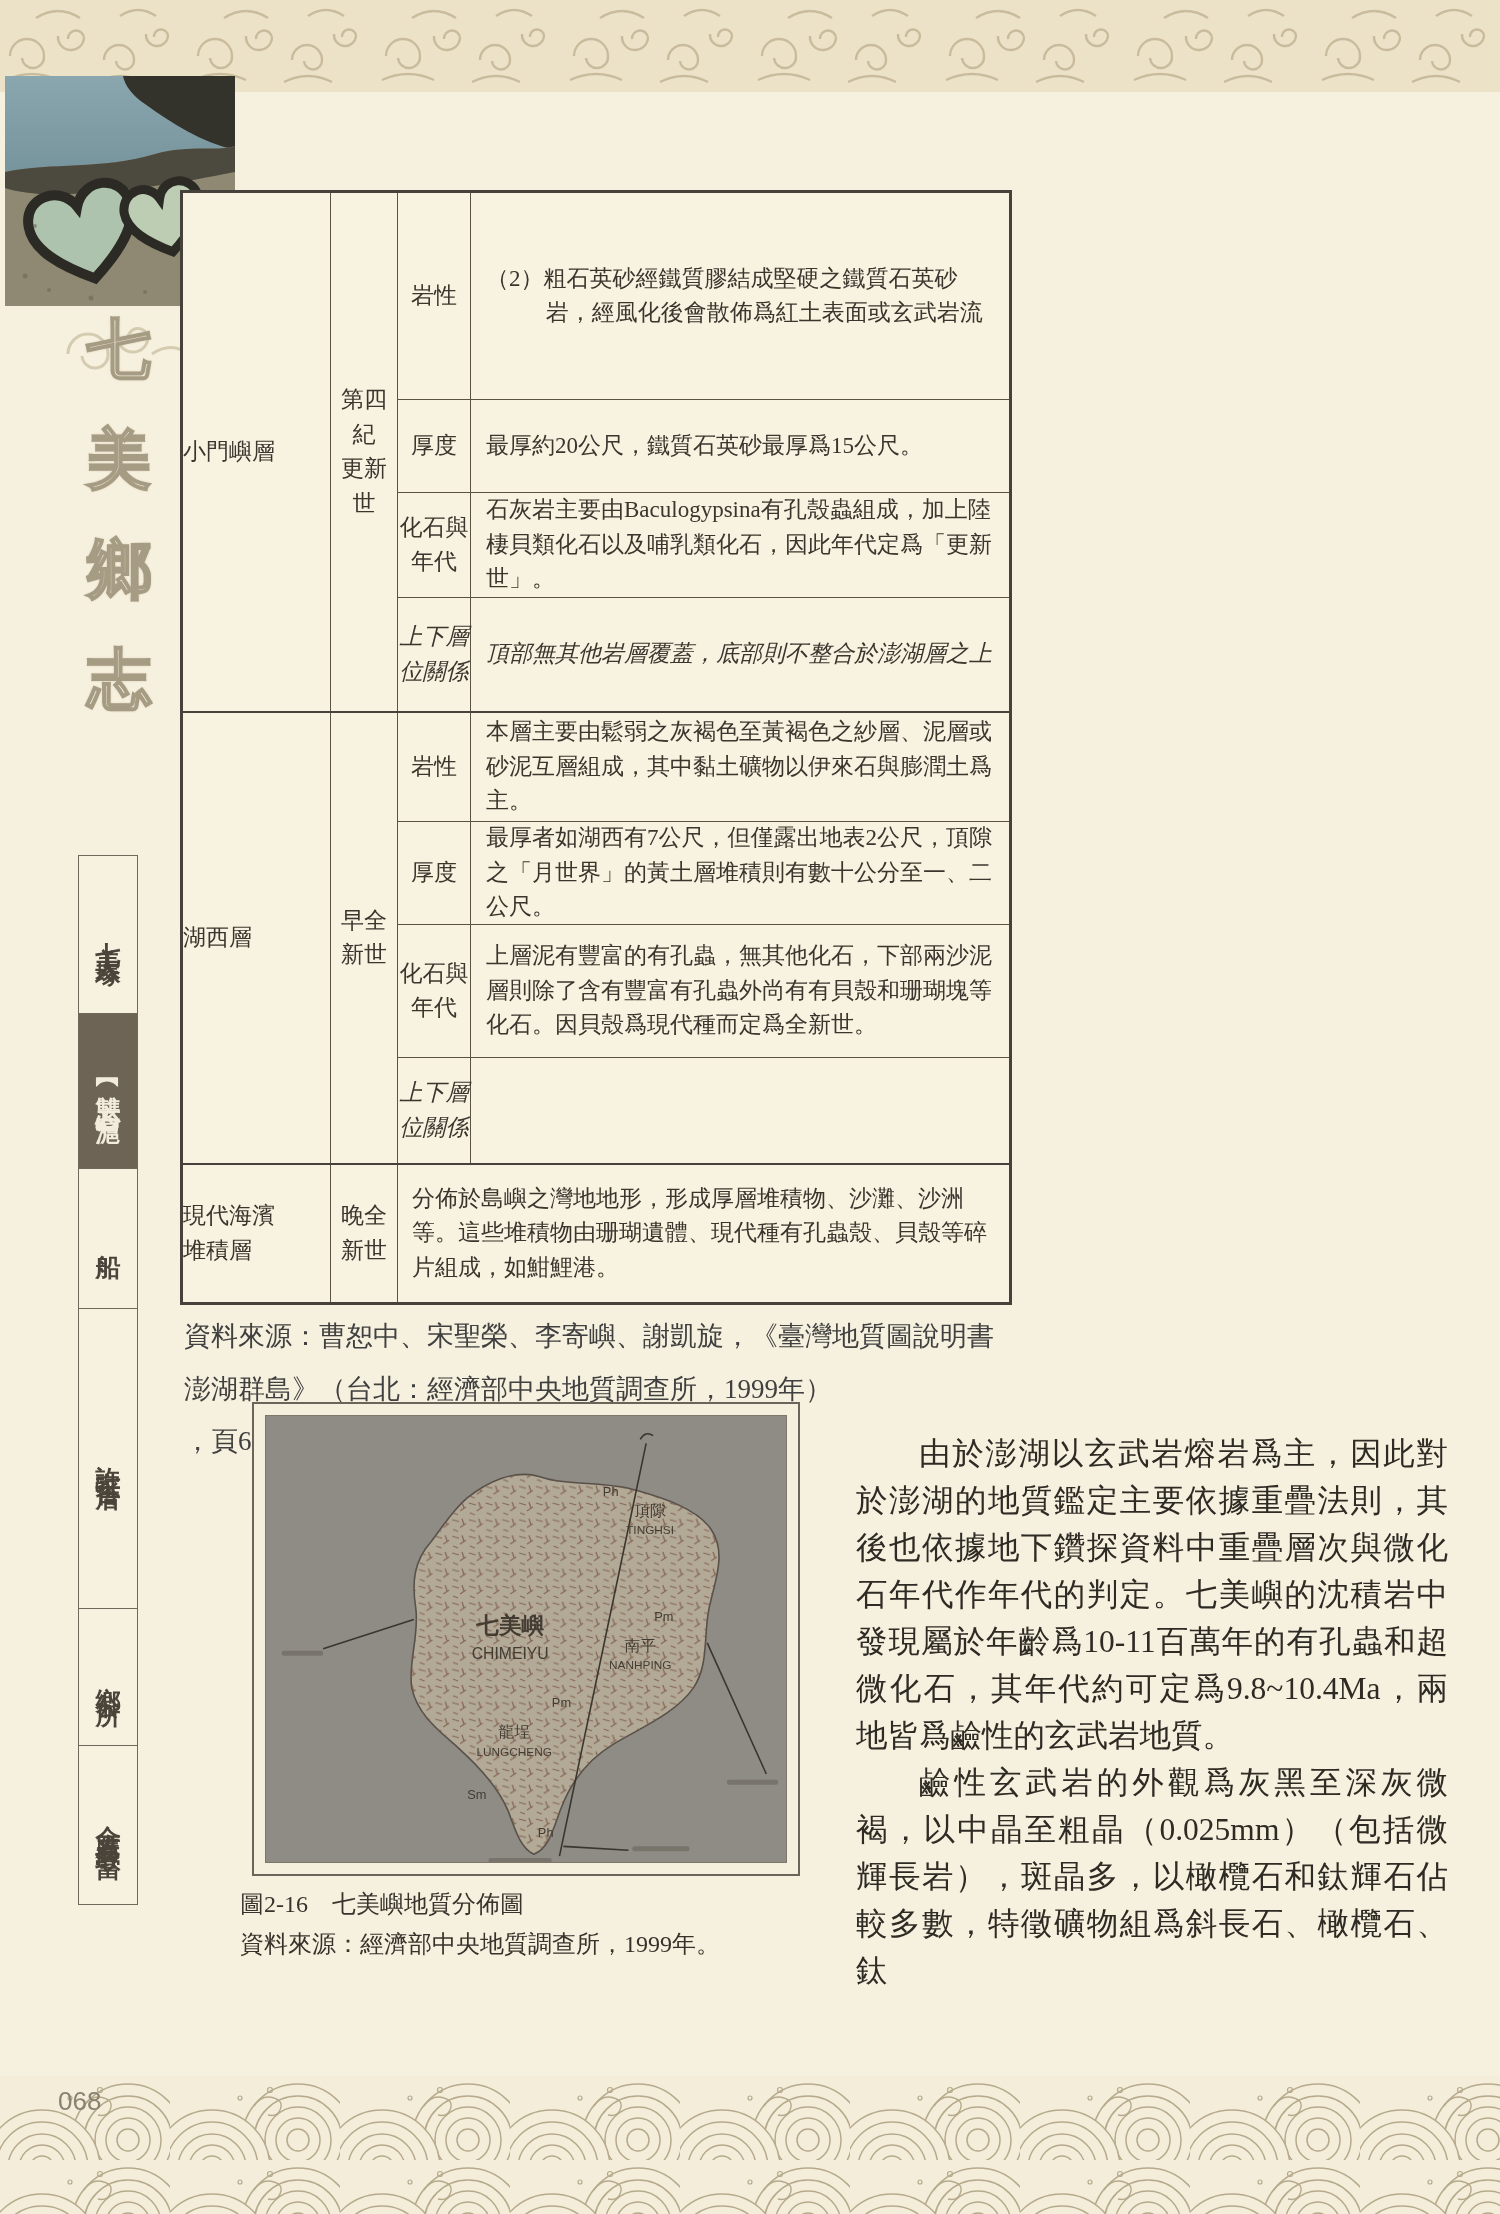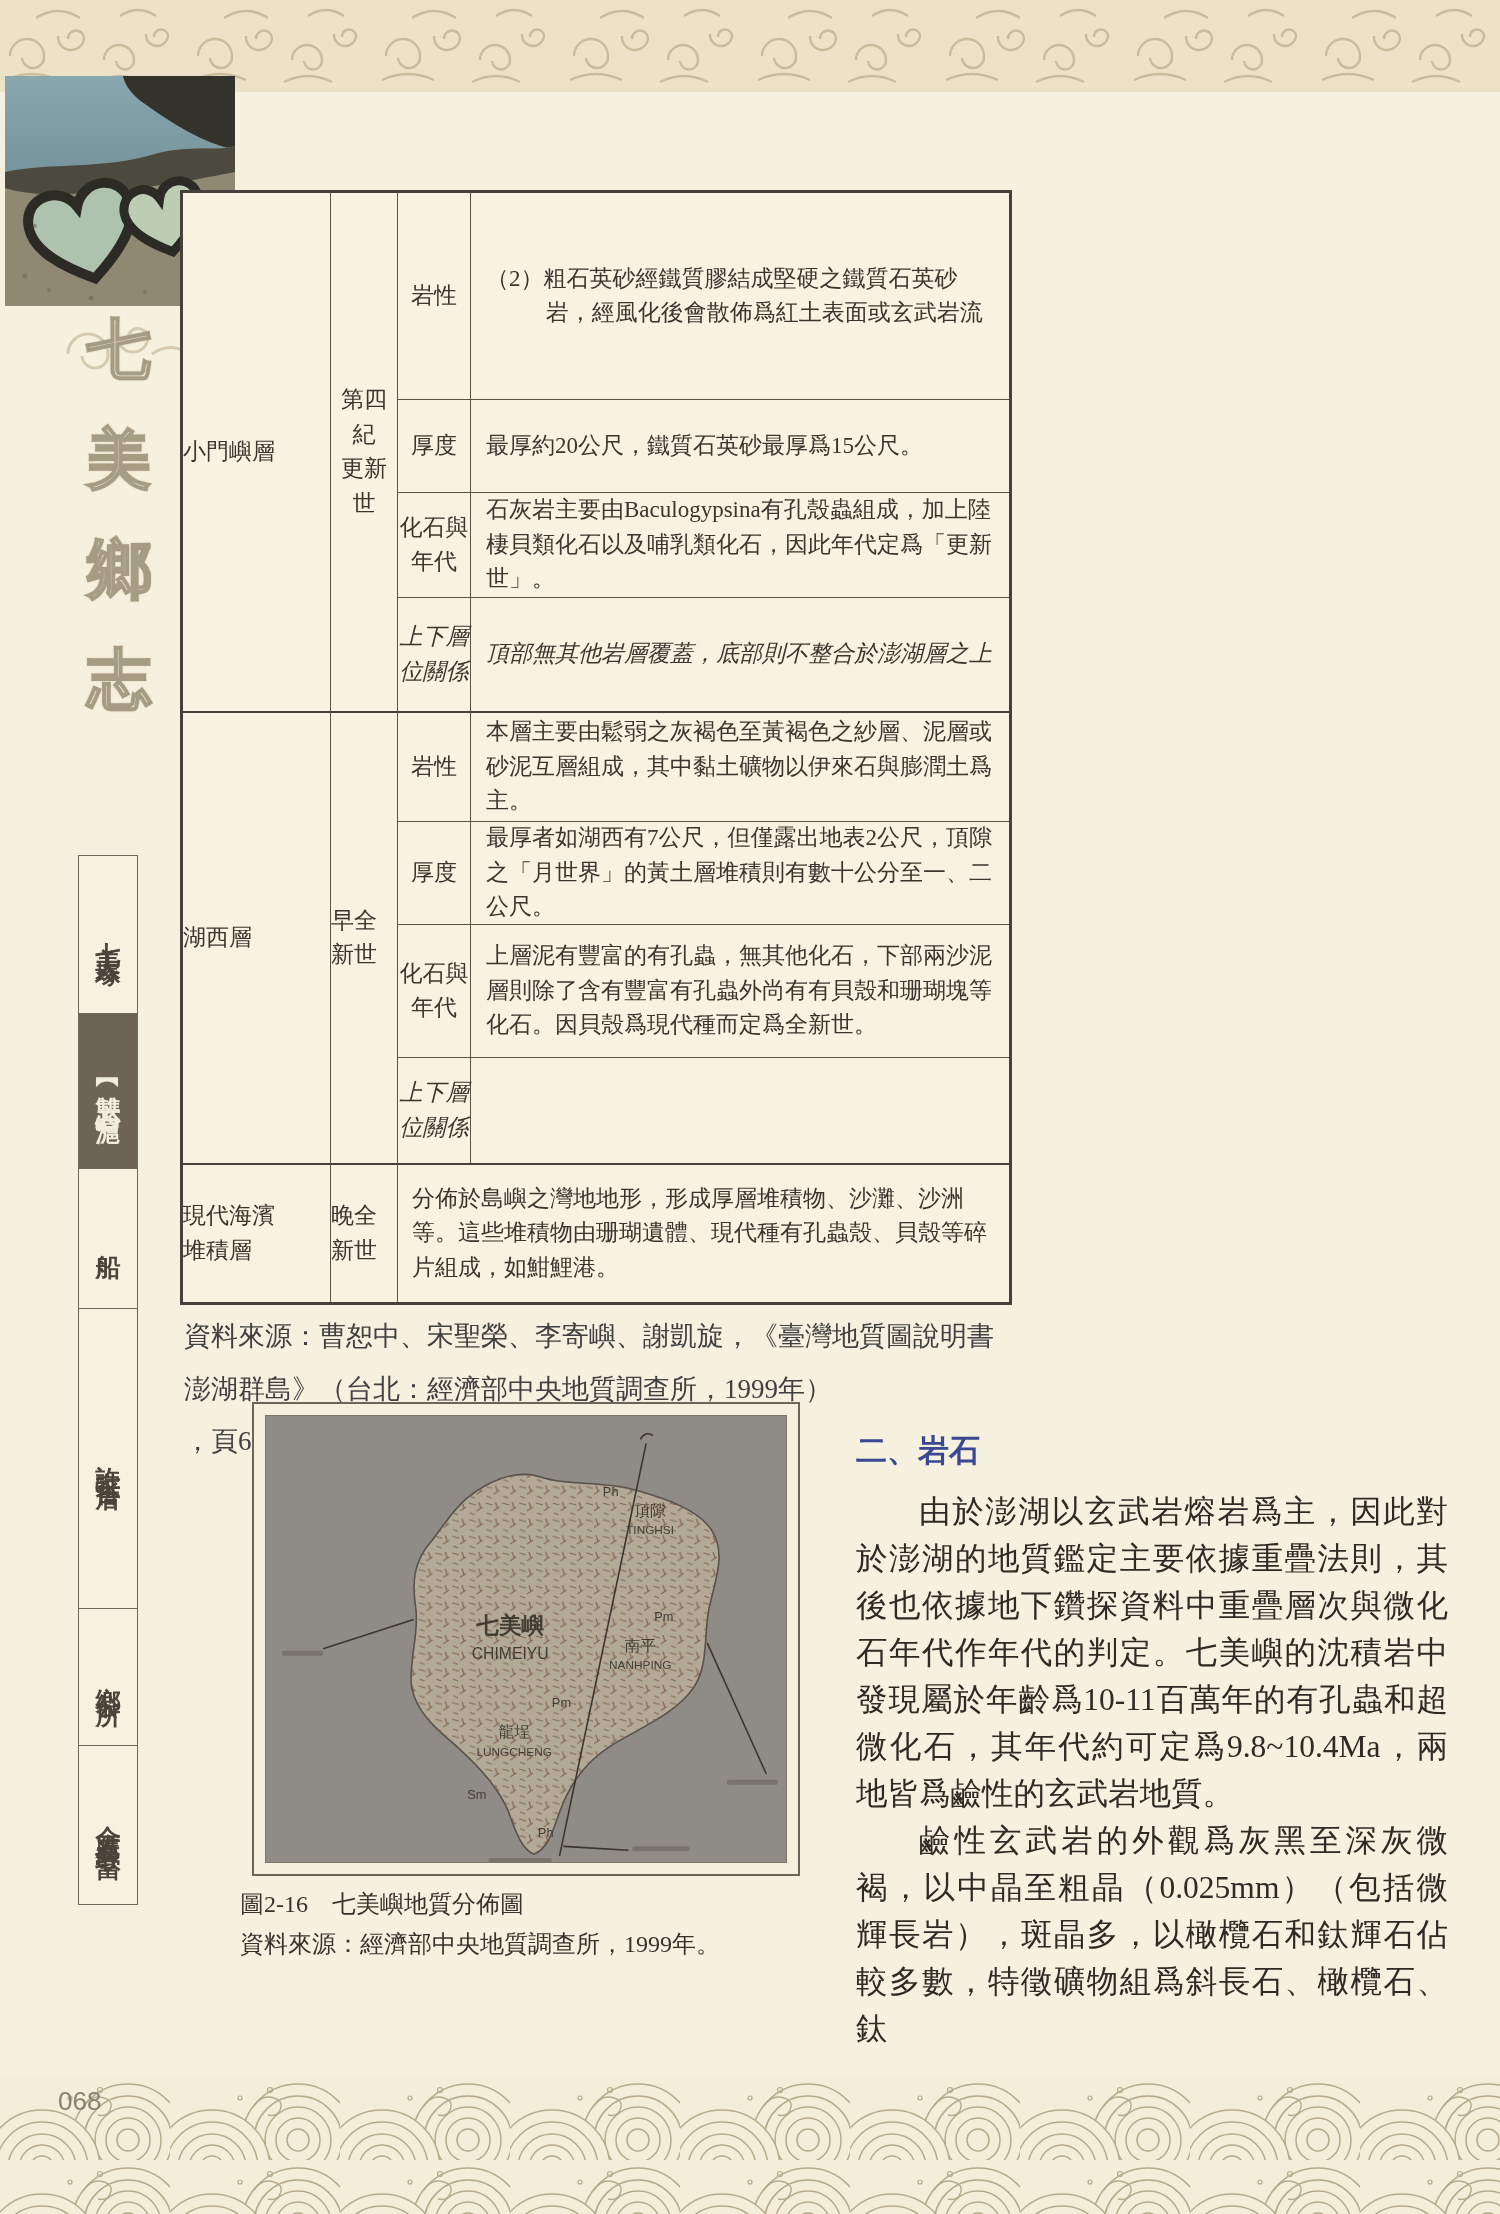--- a/index.html
+++ b/index.html
@@ -40,21 +40,21 @@
   .side-cell.hl .side-label{color:#f2ecdc;}
   
   .tbl{
     position:absolute;left:180px;top:190px;width:832px;
     border:3px solid #46413a;box-sizing:border-box;background:#f8f2e1;
     font-size:23px;line-height:1.5;color:#3a352d;
   }
   .tgroup{display:flex;}
   .tgroup.sep{border-bottom:2px solid #46413a;}
   .cell-layer{width:147px;border-right:1.5px solid #5a5344;display:flex;flex-direction:column;align-items:flex-start;justify-content:center;text-align:center;}
-  .cell-era{width:66px;border-right:1.5px solid #5a5344;display:flex;flex-direction:column;align-items:flex-start;justify-content:center;text-align:center;}
+  .cell-era{width:66px;border-right:1.5px solid #5a5344;display:flex;flex-direction:column;align-items:center;justify-content:center;text-align:center;}
   .rowsbox{flex:1;display:flex;flex-direction:column;}
   .subrow{display:flex;border-bottom:1.5px solid #5a5344;box-sizing:border-box;}
   .subrow:last-child{border-bottom:none;font-style:italic;}
   .cell-attr{width:72px;border-right:1.5px solid #5a5344;display:flex;align-items:center;justify-content:center;text-align:center;padding:4px 0;}
   .cell-desc{flex:1;display:flex;flex-direction:column;justify-content:center;padding:8px 14px 8px 15px;}
   .cell-merged{flex:1;display:flex;flex-direction:column;justify-content:center;padding:10px 16px 10px 14px;}
   .hang{padding-left:2.6em;text-indent:-2.6em;}
   
   .tbl-src{position:absolute;left:184px;top:1310px;width:836px;font-size:27px;line-height:1.95;color:#404040;}
   
@@ -288,21 +288,20 @@
         <text x="300" y="298" font-size="13">Pm</text>
         <text x="214" y="392" font-size="13">Sm</text>
         <text x="284" y="430" font-size="13">Ph</text>
       </g>
     </svg>
   </div>
   <div class="fig-cap">圖2-16　七美嶼地質分佈圖</div>
   <div class="fig-src">資料來源：經濟部中央地質調查所，1999年。</div>
 
   <div class="sect">
-    <div class="sect-h">二、岩石</div>
     <p class="sect-p">由於澎湖以玄武岩熔岩爲主，因此對於澎湖的地質鑑定主要依據重疊法則，其後也依據地下鑽探資料中重疊層次與微化石年代作年代的判定。七美嶼的沈積岩中發現屬於年齡爲10-11百萬年的有孔蟲和超微化石，其年代約可定爲9.8~10.4Ma，兩地皆爲鹼性的玄武岩地質。</p>
     <p class="sect-p">鹼性玄武岩的外觀爲灰黑至深灰微褐，以中晶至粗晶（0.025mm）（包括微輝長岩），斑晶多，以橄欖石和鈦輝石佔較多數，特徵礦物組爲斜長石、橄欖石、鈦</p>
   </div>
 
   <svg class="band band-bottom" viewBox="0 0 1500 138" preserveAspectRatio="none">
     <rect width="1500" height="138" fill="#f3edda"></rect>
     <defs>
       <pattern id="wavep" width="170" height="84" patternUnits="userSpaceOnUse">
         <g>
           <circle cx="128" cy="64" r="56" fill="#f3edda" stroke="#b7aa8c" stroke-width="1.5"></circle>

